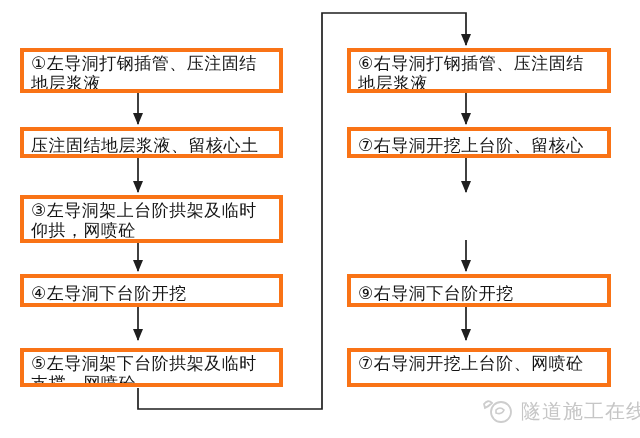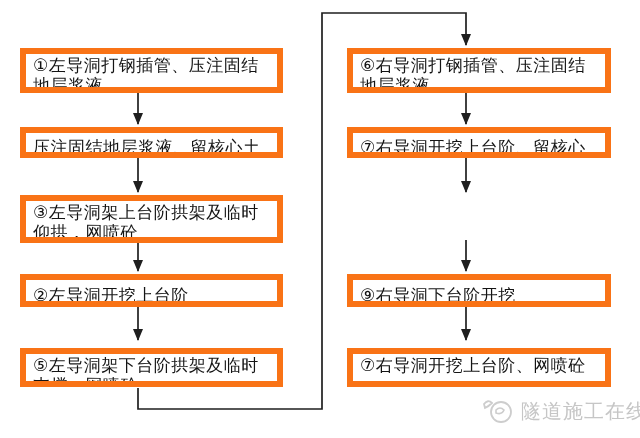--- a/index.html
+++ b/index.html
@@ -14,21 +14,21 @@
   .connectors {
     position: absolute;
     left: 0; top: 0;
     width: 640px; height: 438px;
     pointer-events: none;
   }
   .flow-box {
     position: absolute;
     box-sizing: border-box;
     background: #ffffff;
-    border: 6px solid #f97316;
+    border: 4px solid #f97316;
     color: #141414;
     font-size: 17px;
     line-height: 20px;
     padding: 2px 7px 0 7px;
     letter-spacing: 0.5px;
     overflow: hidden;
   }
   .col-left  { left: 20px;  width: 263px; }
   .col-right { left: 347px; width: 264px; }
   .row1 { top: 48px;  height: 45px; }
@@ -72,21 +72,21 @@
 
     <line x1="466" y1="93" x2="466" y2="124" stroke="#1f1f1f" stroke-width="1.7" marker-end="url(#arrowhead)"></line>
     <line x1="466" y1="158" x2="466" y2="192" stroke="#1f1f1f" stroke-width="1.7" marker-end="url(#arrowhead)"></line>
     <line x1="466" y1="240" x2="466" y2="271" stroke="#1f1f1f" stroke-width="1.7" marker-end="url(#arrowhead)"></line>
     <line x1="466" y1="307" x2="466" y2="340" stroke="#1f1f1f" stroke-width="1.7" marker-end="url(#arrowhead)"></line>
   </svg>
 
   <div class="flow-box col-left row1">①左导洞打钢插管、压注固结地层浆液</div>
   <div class="flow-box col-left row2">压注固结地层浆液、留核心土</div>
   <div class="flow-box col-left row3">③左导洞架上台阶拱架及临时仰拱，网喷砼</div>
-  <div class="flow-box col-left row4">②左导洞开挖上台阶</div>
+  <div class="flow-box col-left row4">④左导洞下台阶开挖</div>
   <div class="flow-box col-left row5">⑤左导洞架下台阶拱架及临时支撑，网喷砼</div>
 
   <div class="flow-box col-right row1">⑥右导洞打钢插管、压注固结地层浆液</div>
   <div class="flow-box col-right row2">⑦右导洞开挖上台阶、留核心土</div>
   <div class="flow-box col-right row4">⑨右导洞下台阶开挖</div>
   <div class="flow-box col-right row5">⑦右导洞开挖上台阶、网喷砼</div>
 
   <div class="watermark">
     <svg width="34" height="30" viewBox="0 0 34 30">
       <path d="M4,8 Q8,3 12,7 Q9,10 5,12 Z" fill="none" stroke="#cdcdcd" stroke-width="1.8"></path>

